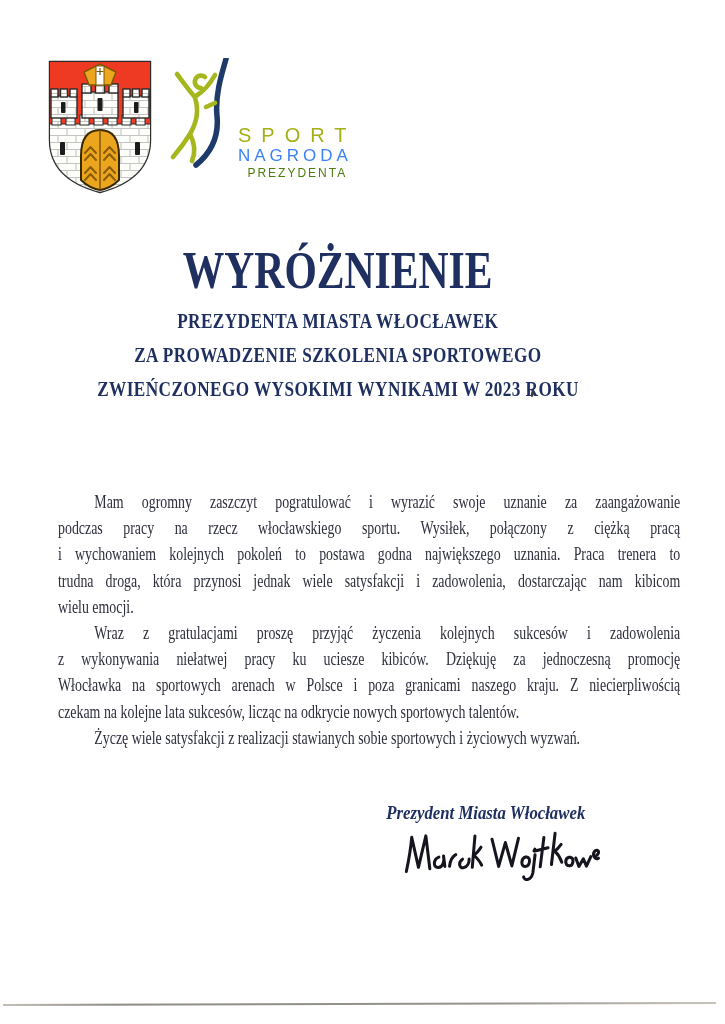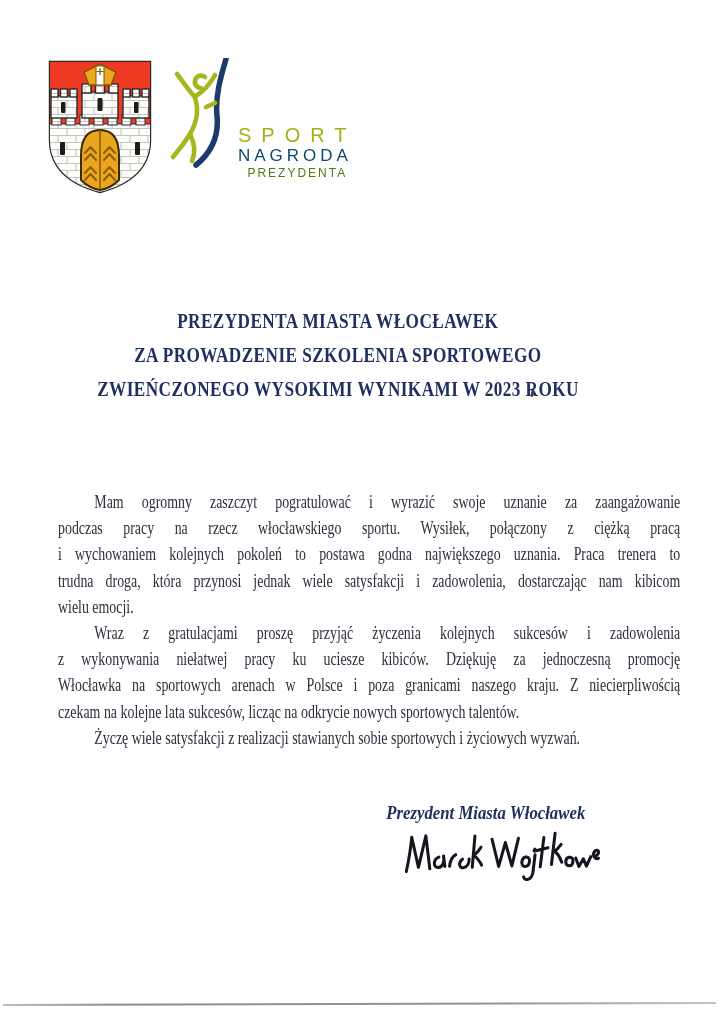--- a/index.html
+++ b/index.html
@@ -6,21 +6,21 @@
   .page{
     position:relative;width:725px;height:1024px;background:#ffffff;overflow:hidden;
     font-family:"Liberation Serif","DejaVu Serif",serif;color:#2d2f3c;
   }
   
   .coa{position:absolute;left:44px;top:58px;width:112px;height:140px;}
   .logo{position:absolute;left:168px;top:58px;width:190px;height:112px;}
   .logo-figure{position:absolute;left:0;top:0;width:64px;height:112px;}
   .logo-text{position:absolute;left:70px;top:38px;font-family:"Liberation Sans","DejaVu Sans",sans-serif;margin-top:28px;}
   .logo-sport{font-size:20px;letter-spacing:10px;color:#a4b016;line-height:22px;white-space:nowrap;}
-  .logo-nagroda{font-size:17px;letter-spacing:4px;color:#0c4a6e;line-height:19px;white-space:nowrap;}
+  .logo-nagroda{font-size:17px;letter-spacing:4px;color:#3b82f6;line-height:19px;white-space:nowrap;}
   .logo-prezydenta{font-size:12px;letter-spacing:2px;color:#4d7c0f;line-height:16px;white-space:nowrap;text-align:center;}
   
   .centerband{position:absolute;left:0;width:676px;text-align:center;color:#1f3060;}
   .sx{display:inline-block;white-space:nowrap;}
   .title-band{top:241px;}
   .title-band .sx{font-size:52px;font-weight:bold;transform:scaleX(.80);transform-origin:center;letter-spacing:0px;}
   .subtitle-band{top:308px;text-align:center;}
   .subline{height:34px;line-height:26px;}
   .subline .sx{font-size:20px;font-weight:bold;transform:scaleX(.86);transform-origin:center;letter-spacing:.5px;}
   .dla-band{top:392px;}
@@ -133,20 +133,23 @@
         <path d="M38,49 L47,45"></path>
       </g>
     </svg>
     <div class="logo-text">
       <div class="logo-sport">SPORT</div>
       <div class="logo-nagroda">NAGRODA</div>
       <div class="logo-prezydenta">PREZYDENTA</div>
     </div>
   </div>
 
+  <div class="centerband title-band">
+    <span class="sx">WYRÓŻNIENIE</span>
+  </div>
 
   <div class="centerband subtitle-band">
     <div class="subline"><span class="sx">PREZYDENTA MIASTA WŁOCŁAWEK</span></div>
     <div class="subline"><span class="sx">ZA PROWADZENIE SZKOLENIA SPORTOWEGO</span></div>
     <div class="subline"><span class="sx">ZWIEŃCZONEGO WYSOKIMI WYNIKAMI W 2023 ROKU</span></div>
   </div>
 
 
 
   <div class="artifact"></div>

